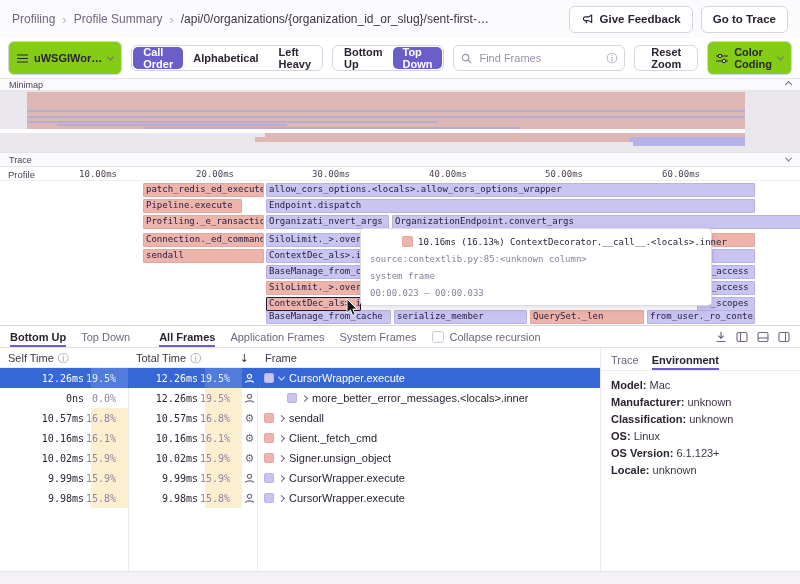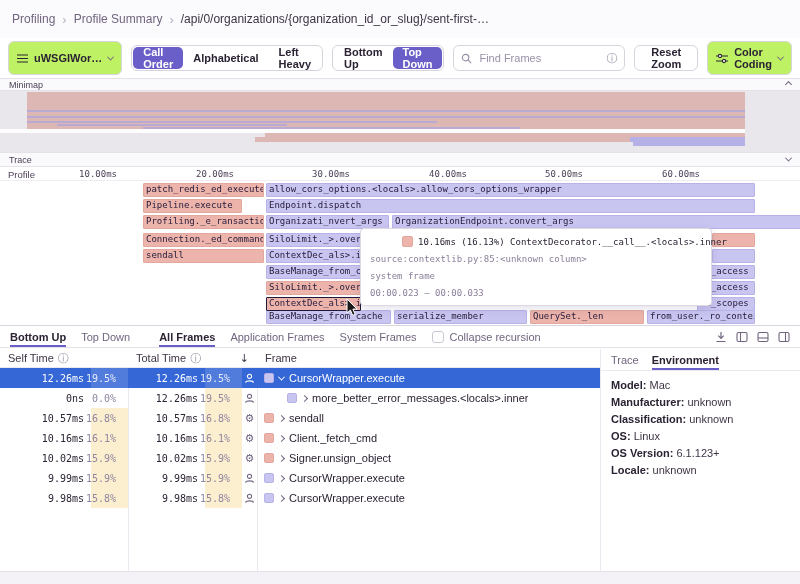--- a/index.html
+++ b/index.html
@@ -16,21 +16,21 @@
   .crumb { color:#71657f; }
   .crumb.current { color:#3e3446; }
   .sep { color:#b9b0c4; font-size:13px; }
   .hactions { margin-left:auto; display:flex; gap:8px; }
   .btn { height:27px; border:1px solid #d8d4de; border-radius:6px; background:#fff;
     font-weight:bold; font-size:11.5px; color:#2b2233; padding:0 11px;
     display:flex; align-items:center; gap:6px; font-family:inherit; }
   
   .toolbar { position:absolute; top:38px; left:0; right:0; height:40px; background:#fff;
     display:flex; align-items:center; padding:0 8px; gap:9px; }
-  .select { height:26px; border:1px solid #d8d4de; border-radius:6px; background:#bef264;
+  .select { height:26px; border:1px solid #d8d4de; border-radius:6px; background:#84cc16;
     display:flex; align-items:center; gap:6px; padding:16px 8px; font-weight:bold; font-size:11px; }
   .seg { display:flex; align-items:center; height:26px; border:1px solid #d8d4de;
     border-radius:6px; background:#fff; padding:0 1px; }
   .seg-item { height:22px; display:flex; align-items:center; padding:0 10px;
     font-size:11px; font-weight:bold; color:#2b2233; border-radius:5px; }
   .seg-item.active { background:#6a5fc8; color:#fff; }
   .search { height:26px; width:172px; border:1px solid #d8d4de; border-radius:6px;
     background:#fff; display:flex; align-items:center; padding:0 7px; gap:5px; }
   .sinput { border:none; outline:none; flex:1; min-width:0; font-size:11px;
     font-family:inherit; color:#2b2233; background:transparent; }
@@ -137,20 +137,33 @@
 <body>
 
 <div class="hrow">
   <nav class="crumbs">
     <span class="crumb">Profiling</span>
     <span class="sep">›</span>
     <span class="crumb">Profile Summary</span>
     <span class="sep">›</span>
     <span class="crumb current">/api/0/organizations/{organization_id_or_slug}/sent-first-…</span>
   </nav>
+  <div class="hactions">
+    <button class="btn">
+      <span>
+        <svg width="13" height="13" viewBox="0 0 14 14">
+            <path d="M11.5 2.2v8l-3.3-2H4.6a2 2 0 1 1 0-4h3.6l3.3-2z M5.2 8.4l.9 2.6" fill="none" stroke="#2b2233" stroke-width="1.2" stroke-linejoin="round"></path>
+          </svg>
+      </span>
+      <span>Give Feedback</span>
+    </button>
+    <button class="btn">
+      <span>Go to Trace</span>
+    </button>
+  </div>
 </div>
 
 <div class="toolbar">
   <div class="select">
     <span>
       <svg width="11" height="9" viewBox="0 0 11 9">
           <path d="M0 1h11M0 4.5h11M0 8h11" stroke="#2b2233" stroke-width="1.2"></path>
         </svg>
     </span>
     <span>uWSGIWor…</span>

